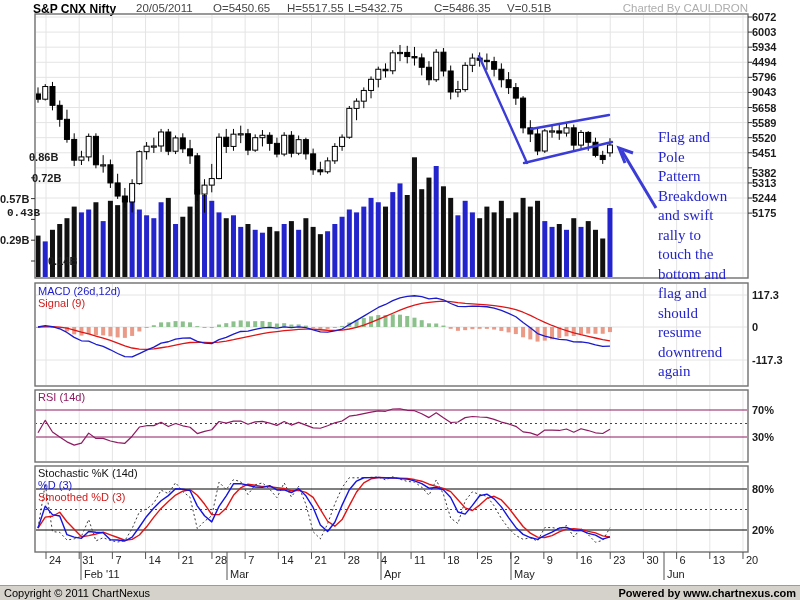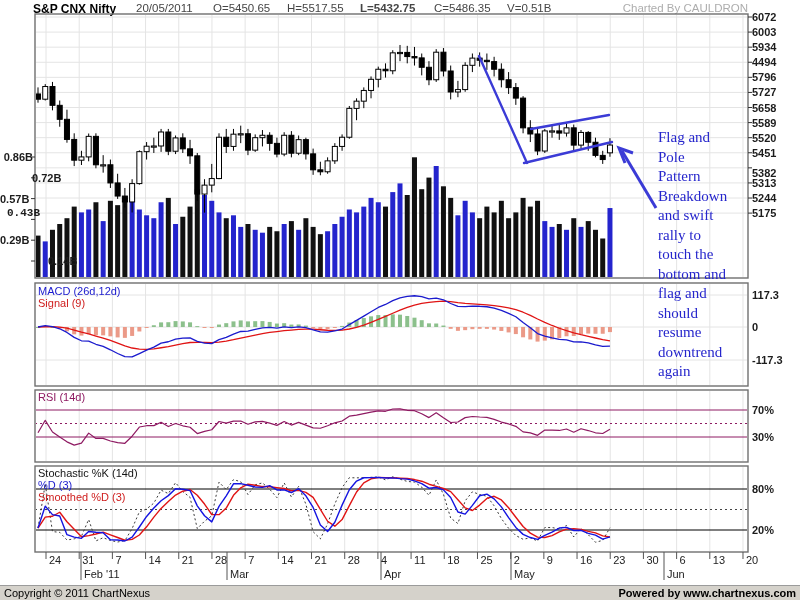--- a/index.html
+++ b/index.html
@@ -4,21 +4,21 @@
 <style>
   html,body{margin:0;padding:0;background:#fff;}
   #app{position:relative;width:800px;height:600px;background:#fff;overflow:hidden;
        font-family:"Liberation Sans",sans-serif;}
   #chart-svg{position:absolute;left:0;top:0;}
   .hdr{position:absolute;top:2px;font-size:11.5px;color:#454545;white-space:nowrap;}
   #hdr-title{left:33px;font-size:12px;font-weight:bold;color:#000;}
   #hdr-date{left:136px;}
   #hdr-open{left:213px;}
   #hdr-high{left:287px;}
-  #hdr-low{left:360px;font-weight:bold;}
+  #hdr-low{left:348px;}
   #hdr-close{left:434px;}
   #hdr-vol{left:507px;}
   #hdr-credit{right:52px;color:#adadad;}
   .plabel{position:absolute;font-size:11px;white-space:nowrap;}
   #lbl-macd{left:38px;top:285px;color:#1a1acd;}
   #lbl-signal{left:38px;top:297px;color:#cf1d1d;}
   #lbl-rsi{left:38px;top:391px;color:#8e1a62;}
   #lbl-stoch-k{left:38px;top:467px;color:#141414;}
   #lbl-stoch-d{left:38px;top:479px;color:#1a1acd;}
   #lbl-stoch-sd{left:38px;top:491px;color:#cf1d1d;}
@@ -577,30 +577,30 @@
   <span class="plabel" id="lbl-stoch-sd">Smoothed %D (3)</span>
 
   <div id="annotation">Flag and<br>Pole<br>Pattern<br>Breakdown<br>and swift<br>rally to<br>touch the<br>bottom and<br>flag and<br>should<br>resume<br>downtrend<br>again</div>
 
   <div id="axis-labels">
       <div class="axlab" style="left: 752px; top: 17px;">6072</div>
       <div class="axlab" style="left: 752px; top: 32.085px;">6003</div>
       <div class="axlab" style="left: 752px; top: 47.17px;">5934</div>
       <div class="axlab" style="left: 752px; top: 62.255px;">4494</div>
       <div class="axlab" style="left: 752px; top: 77.34px;">5796</div>
-      <div class="axlab" style="left: 752px; top: 92.425px;">5727</div>
+      <div class="axlab" style="left: 752px; top: 92.425px;">9043</div>
       <div class="axlab" style="left: 752px; top: 107.51px;">5658</div>
       <div class="axlab" style="left: 752px; top: 122.595px;">5589</div>
       <div class="axlab" style="left: 752px; top: 137.68px;">5520</div>
       <div class="axlab" style="left: 752px; top: 152.765px;">5451</div>
       <div class="axlab" style="left: 752px; top: 173px;">5382</div>
       <div class="axlab" style="left: 752px; top: 182.935px;">5313</div>
       <div class="axlab" style="left: 752px; top: 198.02px;">5244</div>
       <div class="axlab" style="left: 752px; top: 213.105px;">5175</div>
-      <div class="axlab rt" style="left: 0px; top: 157px; width: 33px;">0.86B</div>
+      <div class="axlab rt" style="left: 0px; top: 157px; width: 15px; padding-left: 29px;">0.86B</div>
       <div class="axlab rt" style="left: 0px; top: 177.8px; width: 29px; padding-left: 32px;">0.72B</div>
       <div class="axlab rt" style="left: 0px; top: 198.6px; width: 29px;">0.57B</div>
       <div class="axlab rt" style="left: 0px; top: 213px; width: 40px; font-family: Liberation Mono, monospace;">0.43B</div>
       <div class="axlab rt" style="left: 0px; top: 240.2px; width: 29px;">0.29B</div>
       <div class="axlab rt" style="left: 0px; top: 261px; width: 29px; padding-left: 48px;">0.14B</div>
       <div class="axlab" style="left: 752px; top: 295px;">117.3</div>
       <div class="axlab" style="left: 752px; top: 327px;">0</div>
       <div class="axlab" style="left: 752px; top: 360px;">-117.3</div>
       <div class="axlab" style="left: 752px; top: 410px;">70%</div>
       <div class="axlab" style="left: 752px; top: 437px;">30%</div>

